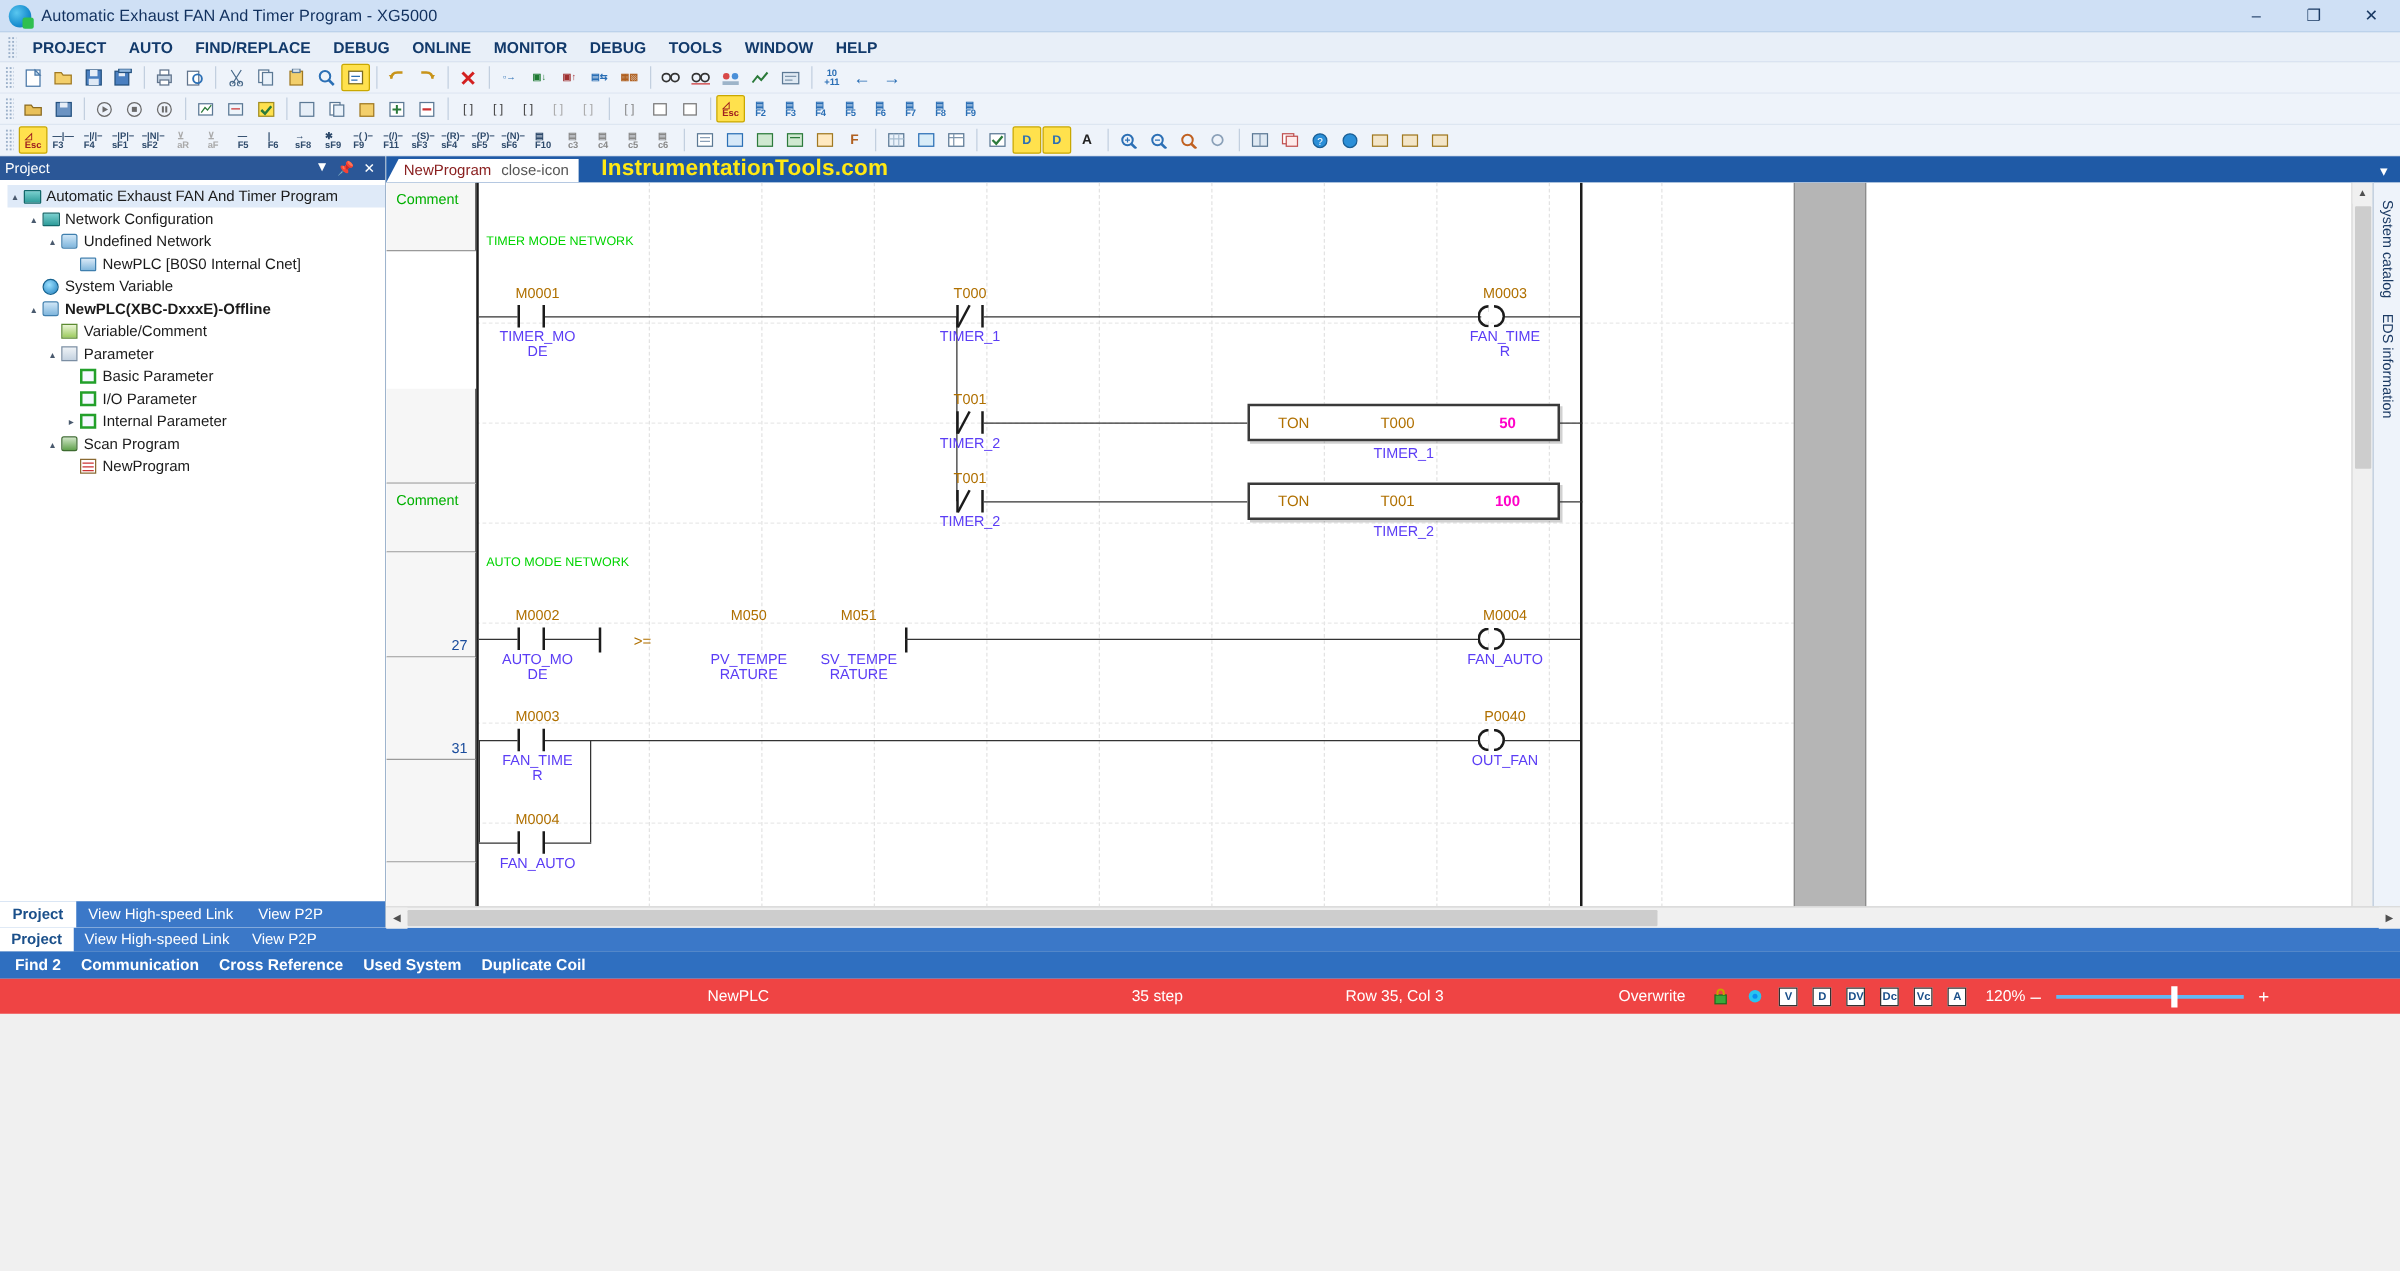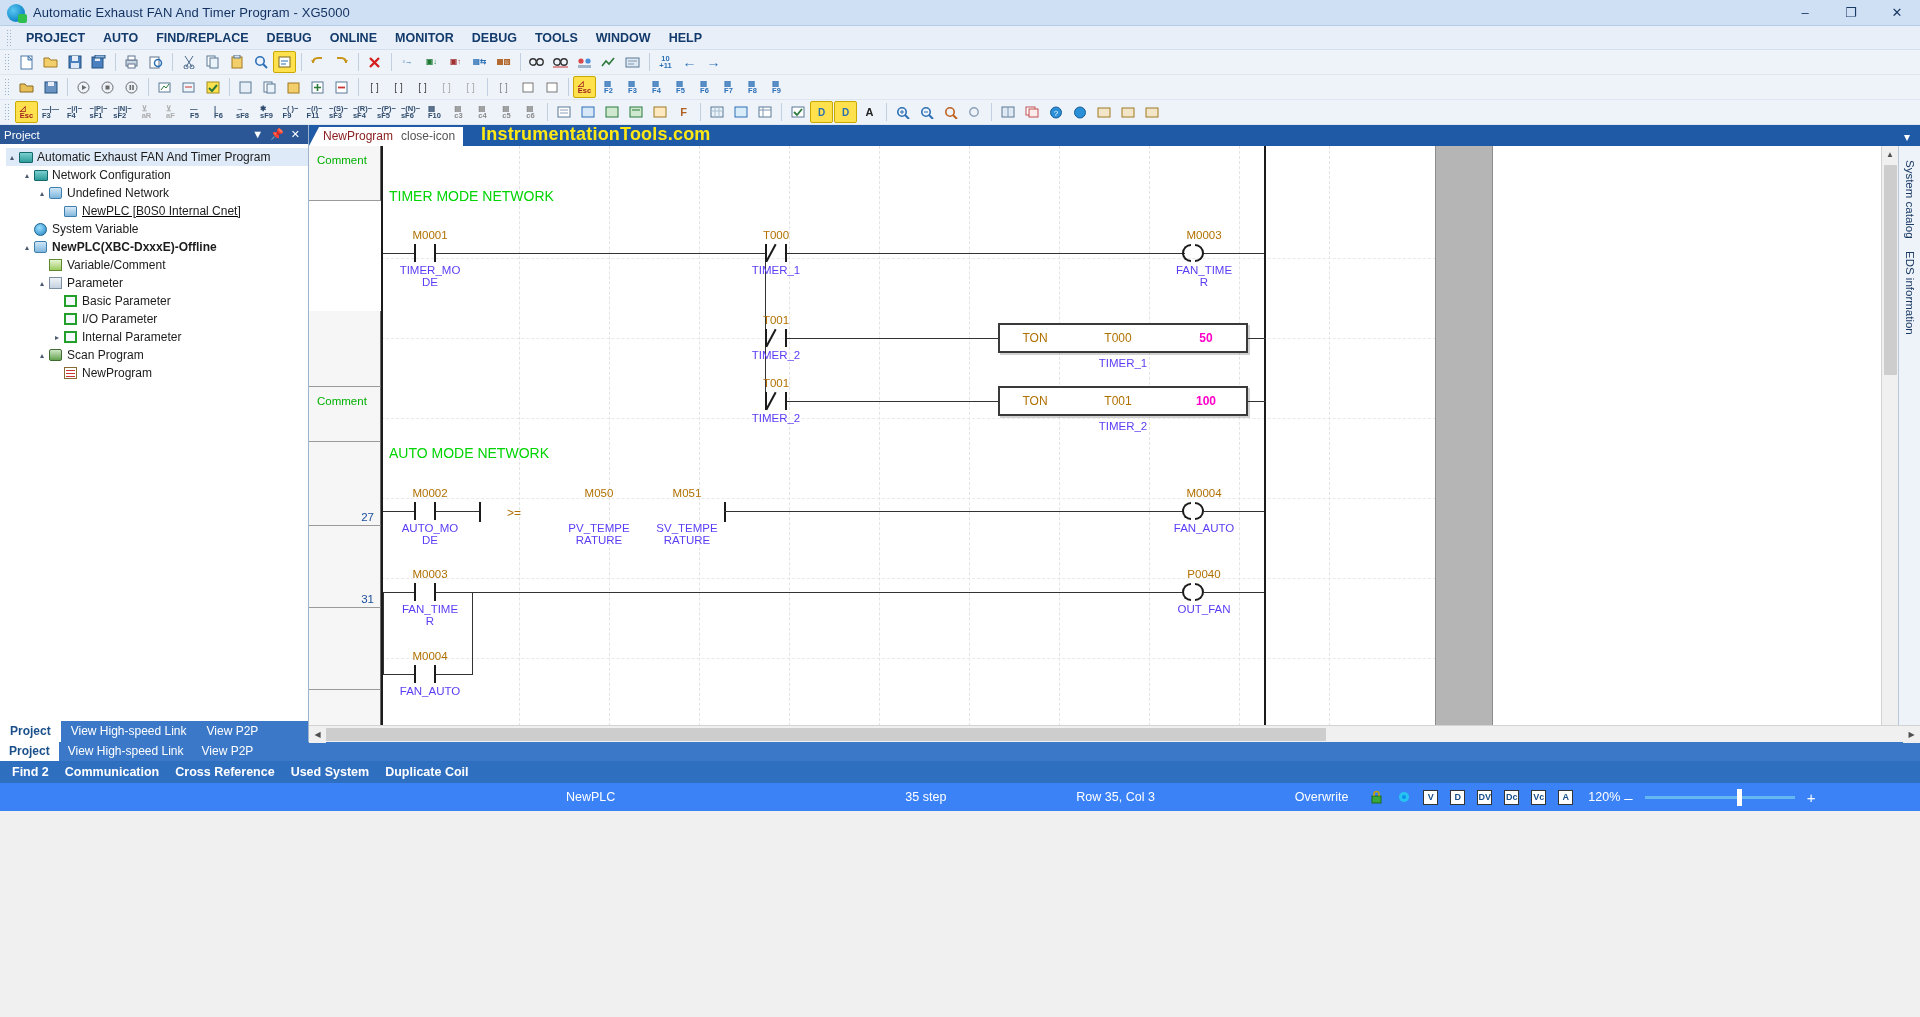--- a/index.html
+++ b/index.html
@@ -140,21 +140,21 @@
   
   .gutter-cell {
     position: absolute; left: 0; width: 72px;
     background: #f6f6f6; border-bottom: 1px solid #9a9a9a;
     border-right: 1px solid #6a6a6a;
     font-size: 11.5px; color: #1a4c9c;
   }
   .gutter-cell .cmt { color: #00b000; padding: 8px 0 0 8px; display: block; font-size: 11.5px; }
   .gutter-cell .num { position: absolute; right: 6px; bottom: 2px; }
   .net-comment {
-    position: absolute; color: #00d400; font-size: 14px; font-weight: 500;
+    position: absolute; color: #00d400; font-size: 10px; font-weight: 500;
   }
   .rail {
     position: absolute; background: #1b1b1b; width: 2px;
   }
   .hline { position: absolute; height: 1px; background: #333; }
   .vline { position: absolute; width: 1px; background: #333; }
   .dgrid-v { position: absolute; width: 1px; border-left: 1px dashed #e3e3e3; }
   .dgrid-h { position: absolute; height: 1px; border-top: 1px dashed #e9e9e9; }
   .addr {
     position: absolute; font-size: 11.5px; color: #b07000; text-align: center;
@@ -221,21 +221,21 @@
   }
   #bottom-tabs .btab { font-size: 12px; color: #fff; padding: 2px 9px 0; }
   #bottom-tabs .btab.active { background: #fff; color: #1a4f8a; font-weight: bold; }
   #output-tabs {
     height: 22px; background: #2f6fc0; display: flex; align-items: center;
     padding-left: 4px;
   }
   #output-tabs .otab { font-size: 12.5px; color: #fff; font-weight: bold; padding: 2px 8px; }
   
   #statusbar {
-    height: 28px; background: #3b82f6; display: flex; align-items: center;
+    height: 28px; background: #ef4444; display: flex; align-items: center;
     color: #fff; font-size: 12.5px;
   }
   .st-cell { padding: 0 10px; }
   #st-plc { margin-left: 556px; }
   #st-step { margin-left: 270px; }
   #st-rowcol { margin-left: 110px; }
   #st-mode { margin-left: 120px; }
   .st-icon {
     width: 17px; height: 16px; margin-left: 10px;
     display: flex; align-items: center; justify-content: center;
@@ -800,21 +800,21 @@
           </span>
           <span class="tlabel">Network Configuration</span>
         </div>
         <div class="tnode" style="padding-left: 30px;">
           <span class="tw">▴</span>
           <span class="ticon">
             <span class="ic-box"></span>
           </span>
           <span class="tlabel">Undefined Network</span>
         </div>
-        <div class="tnode" style="padding-left: 45px; text-decoration: underline;">
+        <div class="tnode" style="padding-left: 45px;">
           <span class="tw"></span>
           <span class="ticon">
             <span class="ic-plc"></span>
           </span>
           <span class="tlabel">NewPLC [B0S0 Internal Cnet]</span>
         </div>
         <div class="tnode" style="padding-left: 15px;">
           <span class="tw"></span>
           <span class="ticon">
             <span class="ic-sys"></span>

